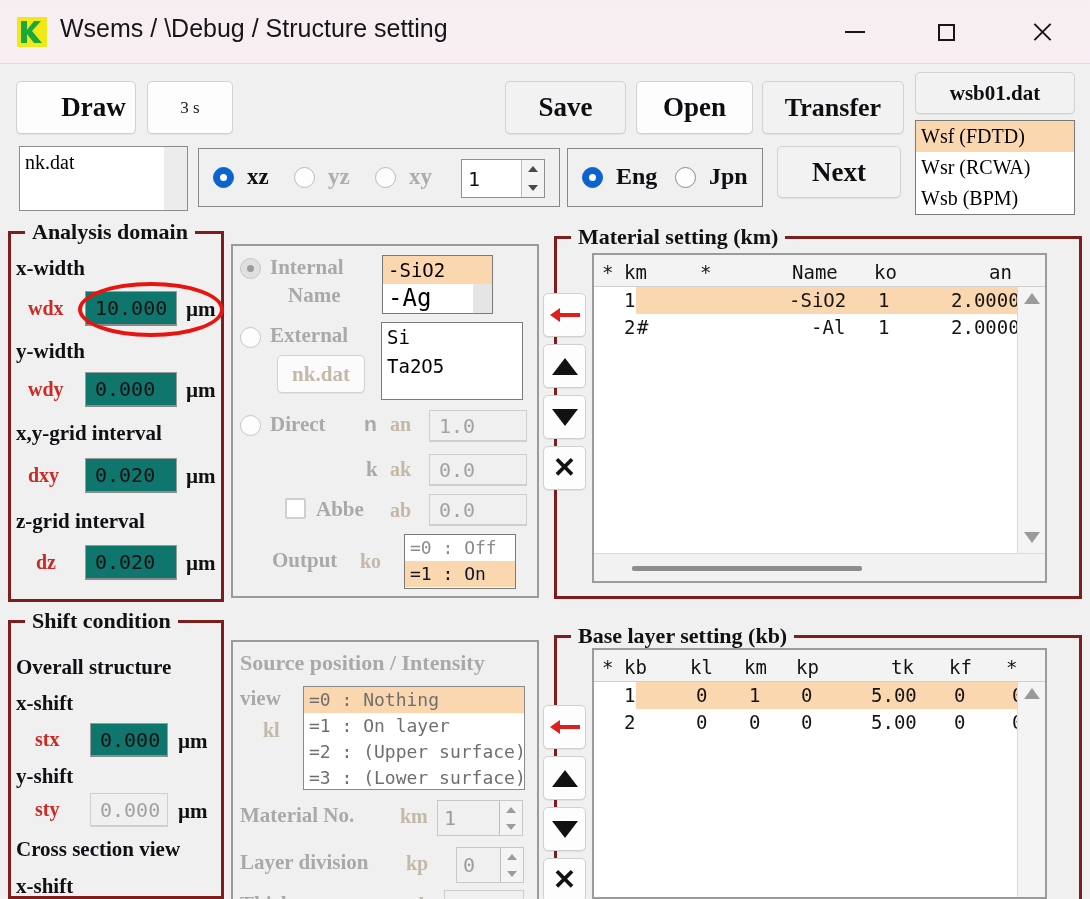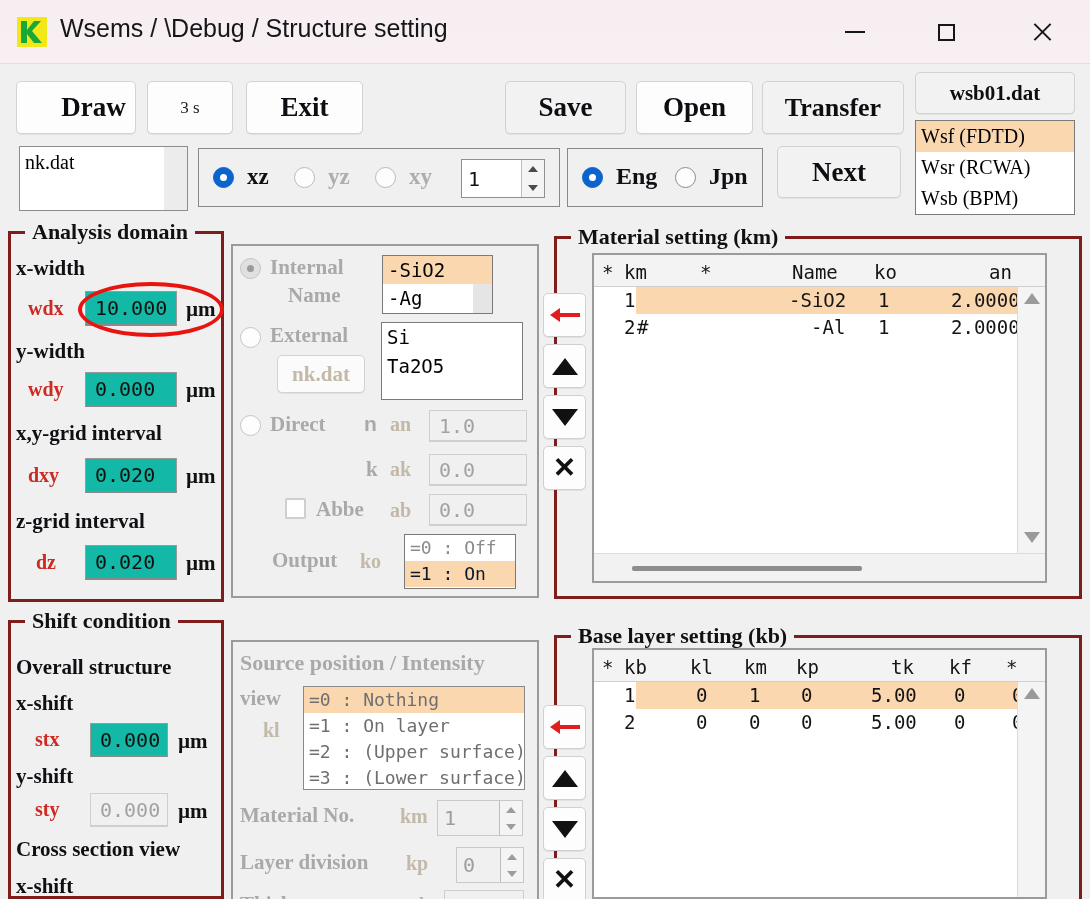--- a/index.html
+++ b/index.html
@@ -91,21 +91,21 @@
   }
   .radio.on {
     background: #0b63ce; border: 1px solid #0b63ce;
   }
   .radio.on:after {
     content:""; position: absolute; left: 6px; top: 6px;
     width: 7px; height: 7px; border-radius: 50%; background: #fff;
   }
   .radio.dim { border-color:#b9b9b9; }
   .fieldbox {
-    position: absolute; background: #14b8a6; border: 1px solid #9a9a9a;
+    position: absolute; background: #0f766e; border: 1px solid #9a9a9a;
     border-bottom: 2px solid #8a8a8a;
     font-family: "DejaVu Sans Mono", monospace;
     font-size: 20px; color: #111;
     display:flex; align-items:center; padding-left: 9px;
   }
   .fieldbox.disabled { background:#f0f0f0; color:#a2a2a2; border-color:#cfcfcf; border-bottom-color:#cfcfcf;}
   .unit {
     position: absolute; font-family: "Liberation Serif", serif;
     font-weight: bold; font-size: 21px; color: #111;
   }
@@ -251,21 +251,20 @@
     <div class="wbtn" id="btn-max">
         <span class="glyph"></span>
       </div>
     <div class="wbtn" id="btn-close">
         <span class="glyph"></span>
       </div>
   </div>
 
   <div class="tbtn" style="left:16px; top:81px; width:120px; height:53px; font-size:27px;padding-left:35px;">Draw</div>
   <div class="tbtn small" style="left:147px; top:81px; width:86px; height:53px;">3 s</div>
-  <div class="tbtn" style="left:246px; top:81px; width:117px; height:53px; font-size:27px;">Exit</div>
   <div class="tbtn grayish" style="left:505px; top:81px; width:121px; height:53px; font-size:27px;">Save</div>
   <div class="tbtn" style="left:636px; top:81px; width:117px; height:53px; font-size:27px;">Open</div>
   <div class="tbtn grayish" style="left:762px; top:81px; width:142px; height:53px; font-size:26px;">Transfer</div>
   <div class="tbtn grayish" style="left:915px; top:72px; width:160px; height:42px; font-size:21px;">wsb01.dat</div>
 
   <div class="listbox" style="left:915px; top:120px; width:160px; height:95px;">
     <div class="row hl" style="line-height:31px;">Wsf (FDTD)</div>
     <div class="row" style="line-height:31px;">Wsr (RCWA)</div>
     <div class="row" style="line-height:31px;">Wsb (BPM)</div>
   </div>
@@ -334,21 +333,21 @@
 
   <span class="radio dim" style="position:absolute;left:240px;top:258px;background:#e0e0e0;border-color:#c4c4c4;">
       <span style="position:absolute;left:6px;top:6px;width:7px;height:7px;border-radius:50%;background:#9b9b9b;"></span>
     </span>
   <div class="lbl-gray" style="left:270px;top:255px;">Internal</div>
   <div class="lbl-gray" style="left:288px;top:283px;">Name</div>
   <div class="listbox" style="left:382px;top:255px;width:111px;height:59px;border:1px solid #7a7a7a;">
     <div style="position:absolute;left:0;top:0;width:90px;height:57px;background:#fff;"></div>
     <div style="position:absolute;left:90px;top:0;width:21px;height:57px;background:#e5e5e5;"></div>
     <div class="row hl mono" style="position:relative;line-height:28px;font-size:19px;">-SiO2</div>
-    <div class="row mono" style="position:relative;line-height:28px;font-size:19px;">-Ag</div>
+    <div class="row mono" style="position:relative;line-height:28px;font-size:24px;">-Ag</div>
   </div>
 
   <span class="radio" style="position:absolute;left:240px;top:327px;border-color:#c4c4c4;"></span>
   <div class="lbl-gray" style="left:270px;top:323px;">External</div>
   <div class="tbtn" style="left:277px;top:355px;width:88px;height:38px;font-size:21px;color:#c3b9a8;background:#fbfbfb;">nk.dat</div>
   <div class="listbox" style="left:381px;top:322px;width:142px;height:78px;border:1px solid #7a7a7a;">
     <div class="row mono" style="line-height:29px;font-size:19px;">Si</div>
     <div class="row mono" style="line-height:29px;font-size:19px;">Ta2O5</div>
   </div>
 

